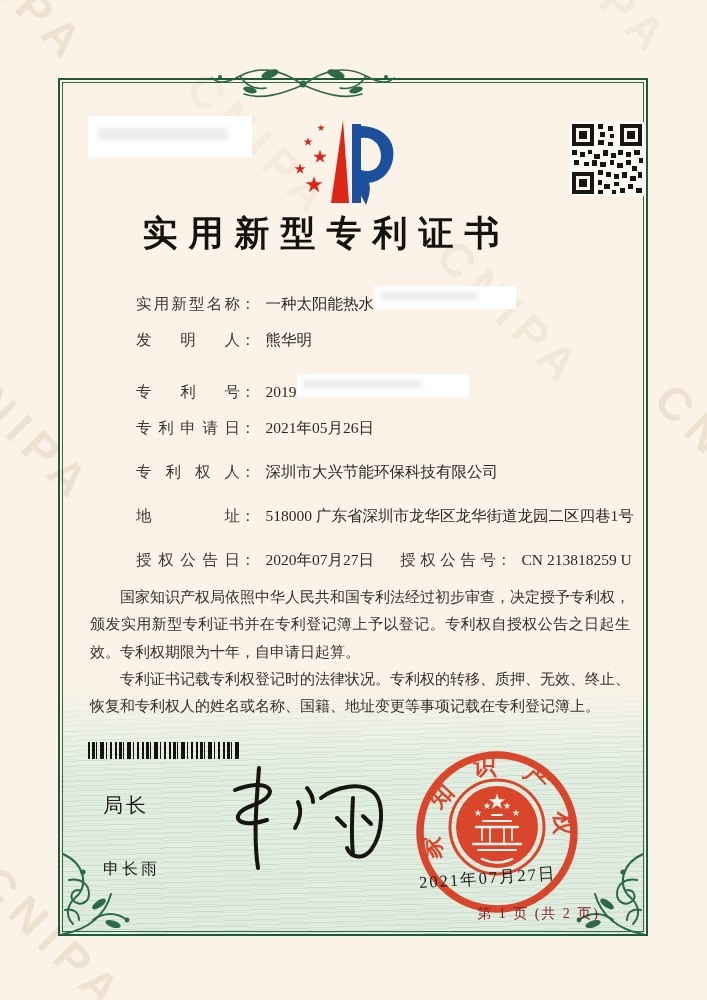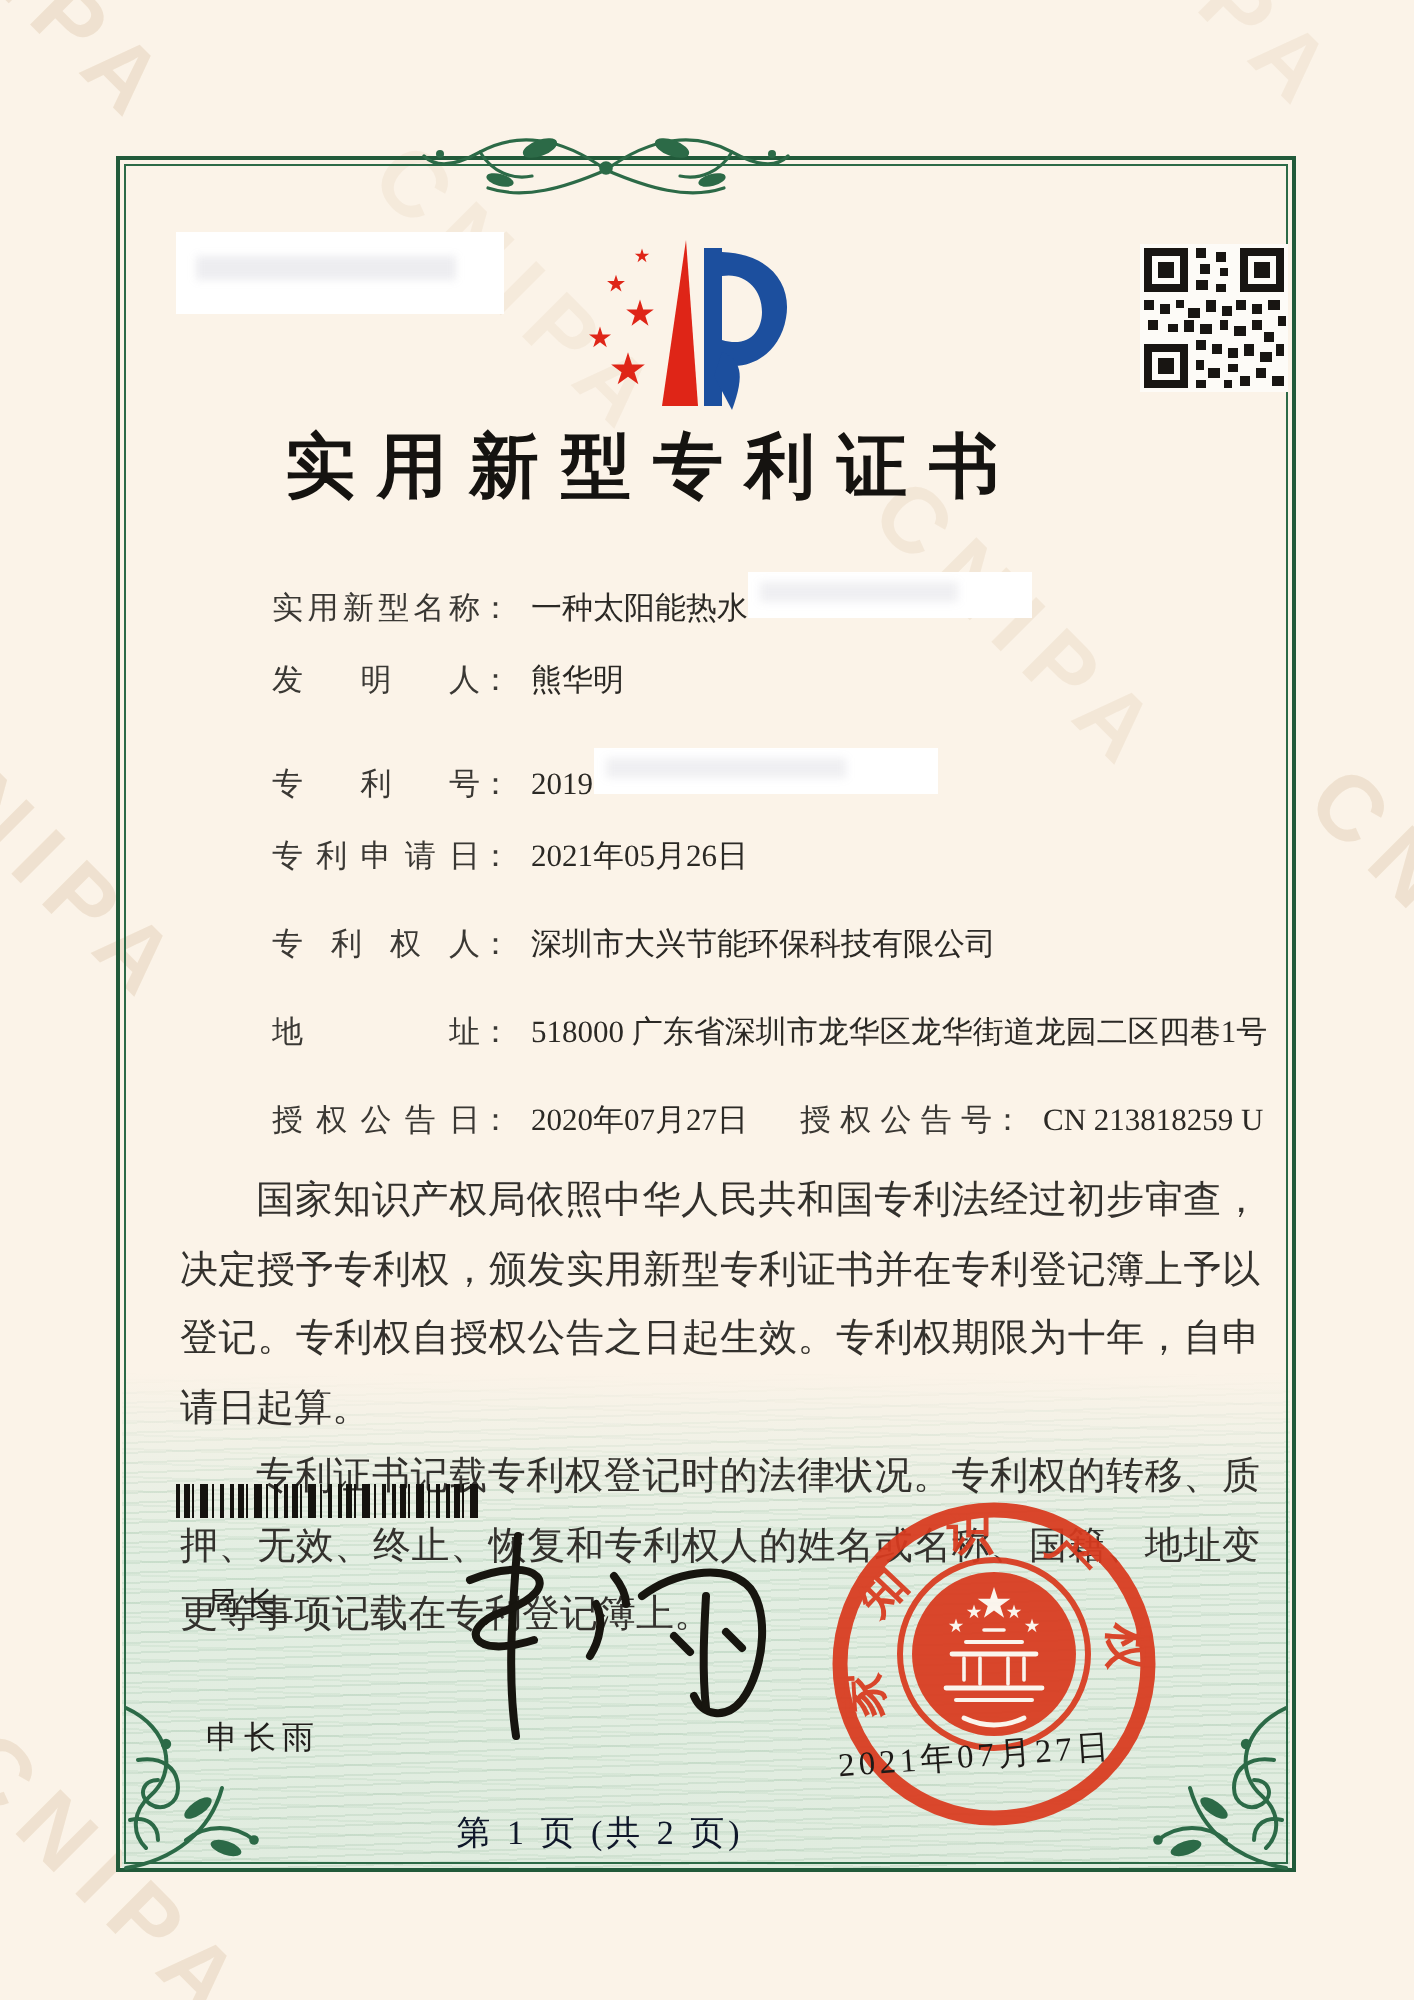--- a/index.html
+++ b/index.html
@@ -79,46 +79,46 @@
     display:inline-block; width:104px; text-align:justify; text-align-last:justify;
     color:#3a3834;
   }
   .fcolon { margin-right:10px; color:#3a3834; }
   .fvalue { color:#2b2925; }
   .grant-group2 { margin-left:26px; display:flex; align-items:baseline; }
   .grant-group2 .flabel { width:96px; }
   
   .body-text {
     position:absolute; z-index:4; left:90px; top:584px; width:540px;
-    font-size:19px; line-height:1.82; text-align:justify; color:#33312d;
+    font-size:15px; line-height:1.82; text-align:justify; color:#33312d;
   }
   .body-text p { text-indent:2em; }
   
   .barcode {
     position:absolute; z-index:4; left:88px; top:742px; width:153px; height:17px;
     background:repeating-linear-gradient(90deg,
       #15130f 0 2px, transparent 2px 4px,
       #15130f 4px 7px, transparent 7px 8px,
       #15130f 8px 9px, transparent 9px 12px,
       #15130f 12px 16px, transparent 16px 18px,
       #15130f 18px 19px, transparent 19px 22px,
       #15130f 22px 24px, transparent 24px 27px);
   }
-  .signer-title { position:absolute; z-index:4; left:103px; top:792px; font-size:16px; letter-spacing:3px; color:#22201d; }
+  .signer-title { position:absolute; z-index:4; left:103px; top:792px; font-size:20px; letter-spacing:3px; color:#22201d; }
   .signer-name  { position:absolute; z-index:4; left:103px; top:859px; font-size:16px; letter-spacing:3px; color:#22201d; }
   .signature { position:absolute; z-index:5; left:203px; top:762px; }
   .seal { position:absolute; z-index:4; left:412px; top:747px; }
   .seal-date {
     position:absolute; z-index:5; left:419px; top:866px; width:175px;
     font-size:16.5px; letter-spacing:2px; color:#1d1b18; transform:rotate(-4deg);
     white-space:nowrap;
   }
   .footer-page {
-    position:absolute; z-index:4; left:0; top:905px; width:600px; text-align:center;
-    font-size:17px; letter-spacing:2px; color:#0f172a;
+    position:absolute; z-index:4; left:0; top:905px; width:600px; text-align:right;
+    font-size:14px; letter-spacing:2px; color:#7f1d1d;
   }
   .footer-note {
     position:absolute; z-index:4; left:0; top:951px; width:600px; text-align:center;
     font-size:14px; letter-spacing:3px; color:#33312d;
   }
 </style>
 </head>
 <body>
 
 <div class="page">

